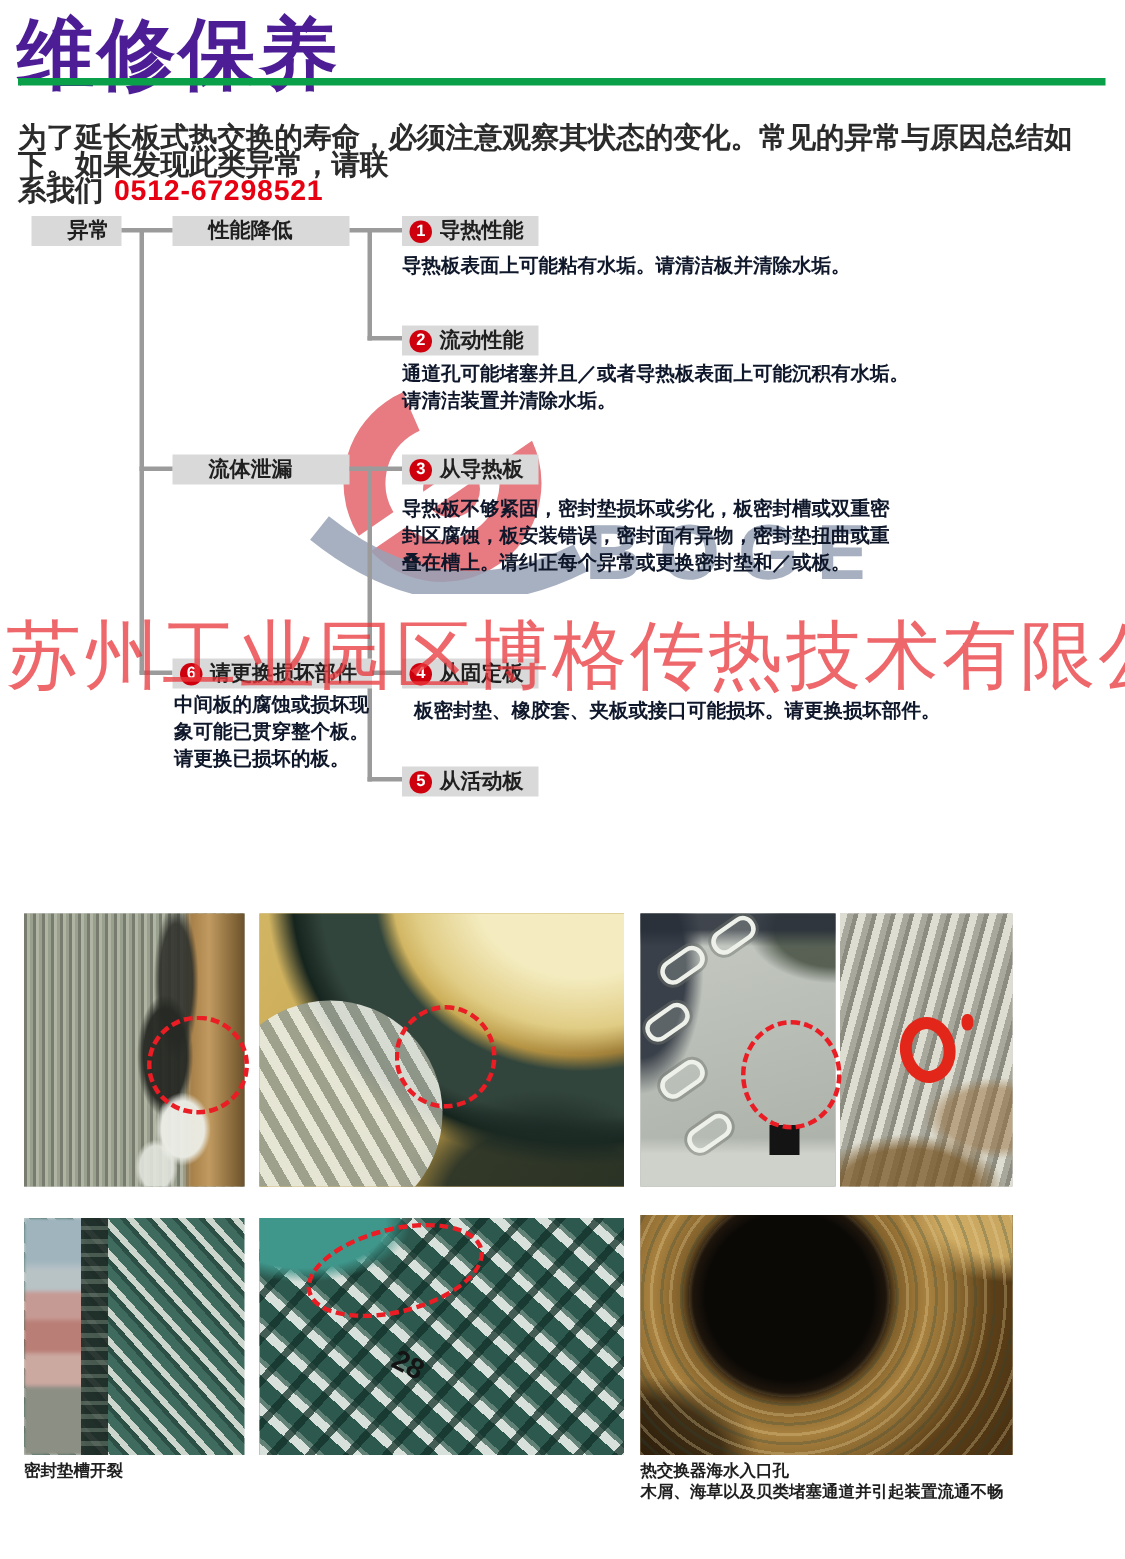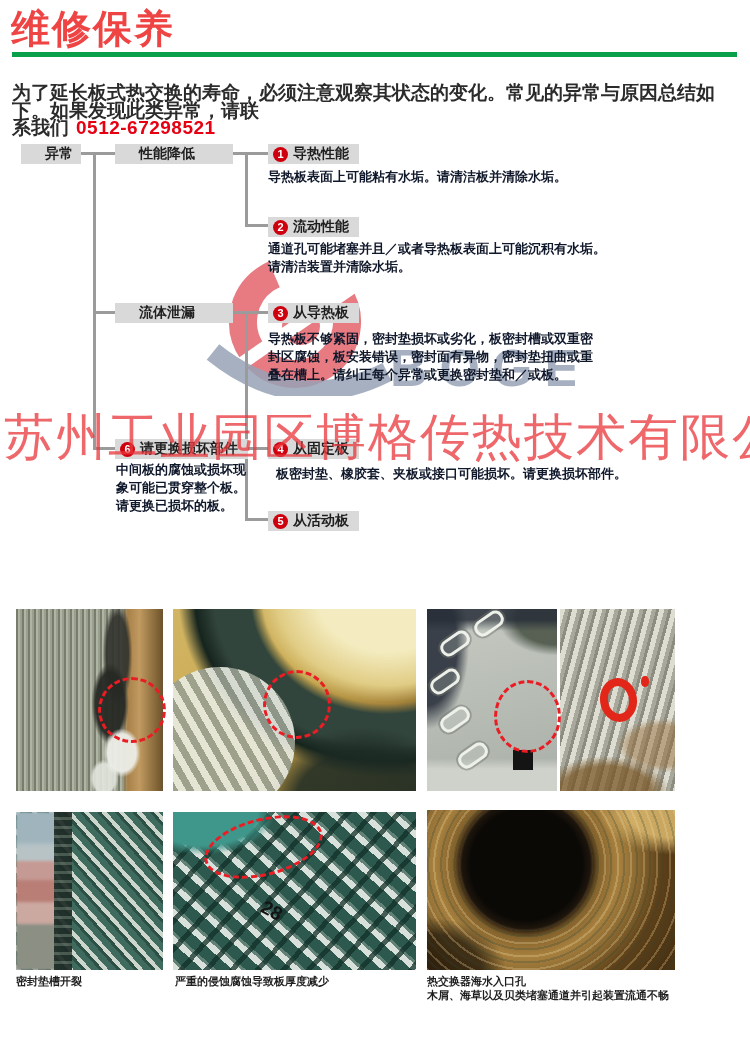--- a/index.html
+++ b/index.html
@@ -1,21 +1,21 @@
 <!DOCTYPE html>
 <html><head>
 <meta charset="utf-8">
 <style>
   html,body{margin:0;padding:0;background:#ffffff;}
   .page{position:relative;width:750px;height:1039px;background:#fff;overflow:hidden;
         font-family:"Liberation Sans",sans-serif;color:#1f1f1f;}
 
   
-  .title{position:absolute;left:11px;top:2px;margin:0;font-size:39px;font-weight:900;
-         color:#ef4444;letter-spacing:2px;}
+  .title{position:absolute;left:11px;top:2px;margin:0;font-size:52px;font-weight:900;
+         color:#4c1d95;letter-spacing:2px;}
   .rule{position:absolute;left:12px;top:52px;width:725px;height:5px;background:#0aa04a;}
   .intro{position:absolute;left:12px;top:84px;width:724px;margin:0;font-size:19px;
          font-weight:700;color:#2b2b2b;line-height:17.5px;}
   .phone{color:#e60012;margin-left:7px;letter-spacing:.5px;}
 
   
   .gbox,.lbox{position:absolute;height:20px;background:#d9d9d9;display:flex;align-items:center;
          font-size:14px;font-weight:700;color:#1f1f1f;box-sizing:border-box;white-space:nowrap;z-index:2;}
   .gbox{padding:0 24px;width:118px;}
   .gbox.root{width:60px;}
@@ -190,17 +190,16 @@
   <div class="photo" id="p6"></div>
 
   <div class="rc" style="left:98px;top:677px;width:62px;height:60px;"></div>
   <div class="rc" style="left:263px;top:670px;width:62px;height:63px;"></div>
   <div class="rc" style="left:494px;top:680px;width:61px;height:67px;"></div>
   <div class="rc-ellipse"></div>
   <div class="redO"></div>
   <div class="redDot"></div>
 
   <div class="cap" style="left:16px;top:974px;width:150px;">密封垫槽开裂</div>
-  <div class="cap" style="left:175px;top:974px;width:240px;">严重的侵蚀腐蚀导致板厚度减少</div>
   <div class="cap" style="left:427px;top:974px;width:300px;">热交换器海水入口孔
 木屑、海草以及贝类堵塞通道并引起装置流通不畅</div>
 
 </div>
 
 </body></html>

